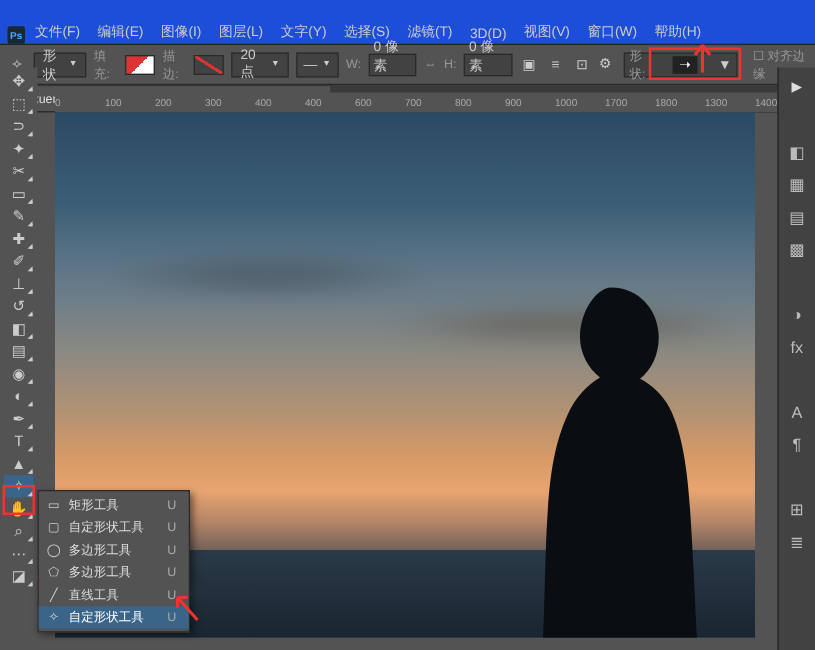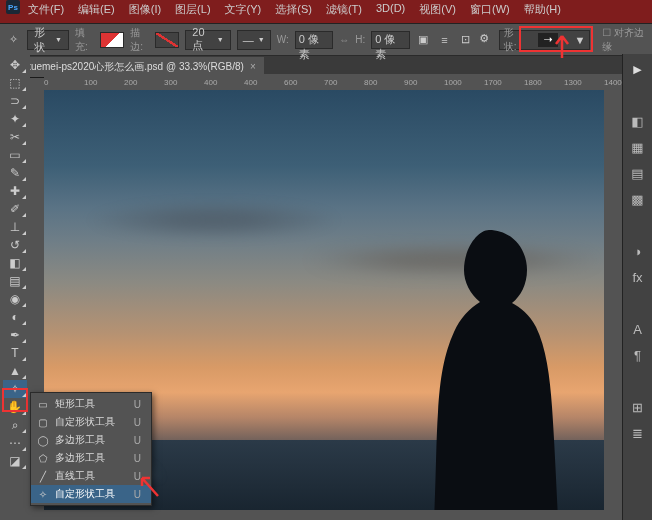--- a/index.html
+++ b/index.html
@@ -1,28 +1,28 @@
 <!DOCTYPE html>
 <html><head>
 <meta charset="utf-8">
 <style>
 *{margin:0;padding:0;box-sizing:border-box;font-family:"Microsoft YaHei",sans-serif;-webkit-user-select:none}
 body{width:652px;height:520px;background:#535353;overflow:hidden;position:relative;color:#ccc;font-size:11px}
-.menubar{height:24px;background:#7f1d1d;display:flex;align-items:flex-start;padding:0 6px;gap:2px;border-bottom:1px solid #222}
+.menubar{height:36px;background:#1d4ed8;display:flex;align-items:flex-end;padding:0 6px;gap:2px;border-bottom:1px solid #222}
 .menubar .logo{width:14px;height:14px;background:#1a2836;border-radius:2px;display:flex;align-items:center;justify-content:center;color:#4aa8ff;font-size:8px;font-weight:bold}
 .menubar span.mi{padding:2px 6px;cursor:default}
 .optbar{height:32px;background:#535353;display:flex;align-items:center;padding:0 6px;gap:6px;border-bottom:1px solid #2a2a2a;position:relative}
 .optbar .ico{width:18px;height:18px;display:flex;align-items:center;justify-content:center}
 .dd{background:#424242;border:1px solid #2a2a2a;padding:1px 6px;display:flex;align-items:center;gap:4px;height:20px}
 .dd .arr{font-size:7px}
 .sw{width:28px;height:16px;border:1px solid #2a2a2a}
 .sw.red{background:linear-gradient(135deg,#d33 50%,#fff 50%)}
 .sw.none{background:#424242;position:relative}
 .sw.none:after{content:"";position:absolute;left:0;top:0;right:0;bottom:0;background:linear-gradient(to top right,transparent 45%,#d33 45%,#d33 55%,transparent 55%)}
-.numfield{background:#424242;border:1px solid #2a2a2a;width:44px;height:18px;padding:0 3px;display:flex;align-items:flex-start}
+.numfield{background:#424242;border:1px solid #2a2a2a;width:44px;height:18px;padding:0 3px;display:flex;align-items:flex-end}
 .lbl{color:#999;font-size:10px}
 .gear{width:16px;height:16px}
 .shape-pick{background:#424242;border:1px solid #2a2a2a;height:20px;display:flex;align-items:center;gap:16px;padding:0 4px}
 .shape-pick .prev{width:26px;height:14px;background:#222;display:flex;align-items:center;justify-content:center;color:#fff}
 .redbox{position:absolute;border:2px solid #e33;pointer-events:none}
 .tabbar{height:22px;background:#3a3a3a;display:flex;align-items:center;padding-left:4px;border-bottom:1px solid #1a1a1a}
 .tab{background:#535353;padding:3px 8px;font-size:10px;color:#ddd;display:flex;align-items:center;gap:6px}
 .tab .x{color:#aaa;font-size:10px}
 .ruler-h{position:absolute;left:44px;top:74px;right:30px;height:16px;background:#535353;display:flex;align-items:center;font-size:8px;color:#aaa;overflow:hidden;letter-spacing:0}
 .ruler-h span{flex:0 0 40px;text-align:left}

